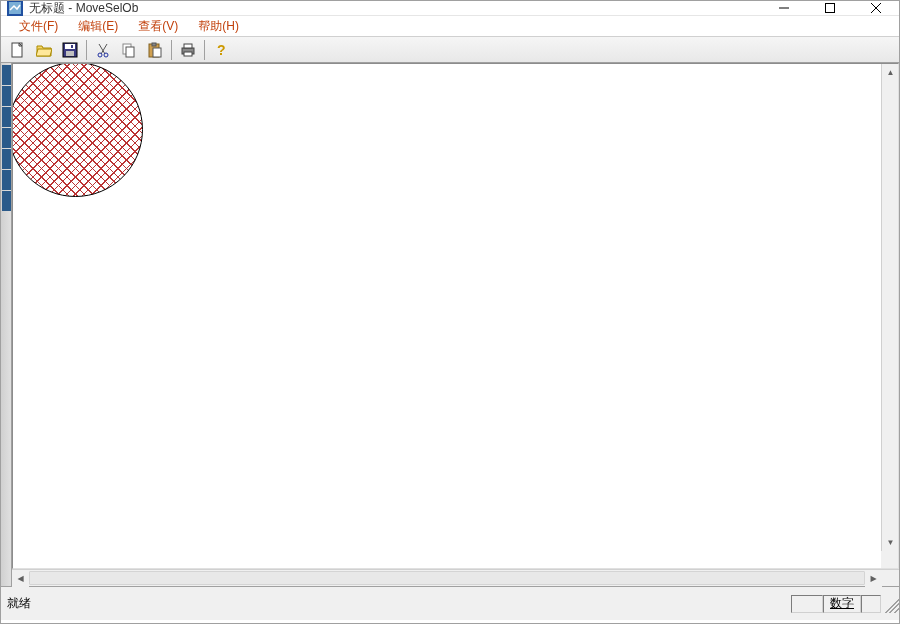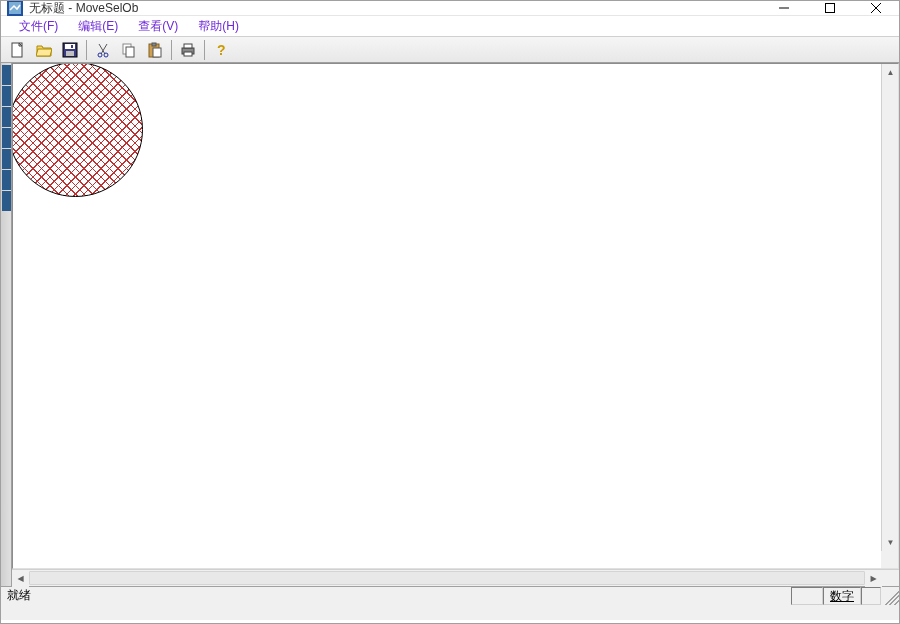--- a/index.html
+++ b/index.html
@@ -33,21 +33,21 @@
     
     .menubar {
       height: 21px;
       background: #fff;
       display: flex;
       align-items: center;
       padding-left: 8px;
       border-bottom: 1px solid #d0d0d0;
       font-size: 12px;
     }
-    .menu-item { padding: 2px 10px; color: #6d28d9; }
+    .menu-item { padding: 2px 10px; color: #c2410c; }
 
     
     .toolbar {
       height: 26px;
       background: linear-gradient(#f5f5f5, #e8e8e8);
       border-bottom: 1px solid #a0a0a0;
       display: flex;
       align-items: center;
       padding: 0 4px;
     }
@@ -109,20 +109,21 @@
     .scroll-track-v { flex: 1; background: #f0f0f0; }
     .scroll-track-h { flex: 1; background: #e8e8e8; margin: 1px 0; border: 1px solid #d4d4d4; border-radius: 1px; }
     .scroll-corner { position: absolute; right: 0; bottom: 0; width: 17px; height: 17px; background: #f0f0f0; }
 
     
     .statusbar {
       height: 34px;
       background: #f0f0f0;
       border-top: 1px solid #a0a0a0;
       display: flex;
+      align-items: center;
       font-size: 12px;
     }
     .status-text { padding-left: 6px; flex: 1; }
     .status-pane {
       border: 1px inset #d0d0d0;
       height: 18px;
       min-width: 32px;
       padding: 0 6px;
       margin-right: 0;
       display: flex; align-items: center; text-decoration: underline;

